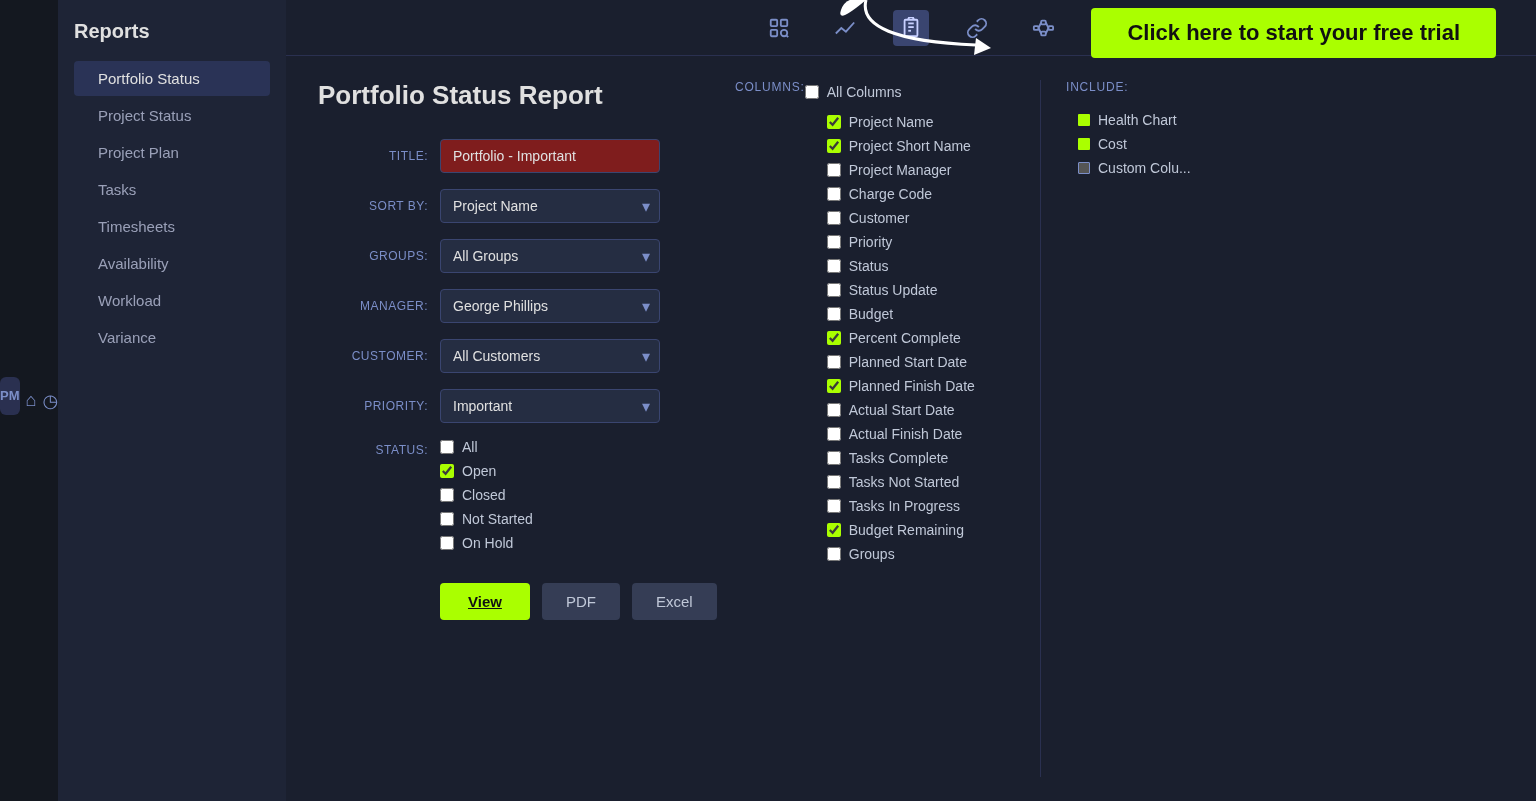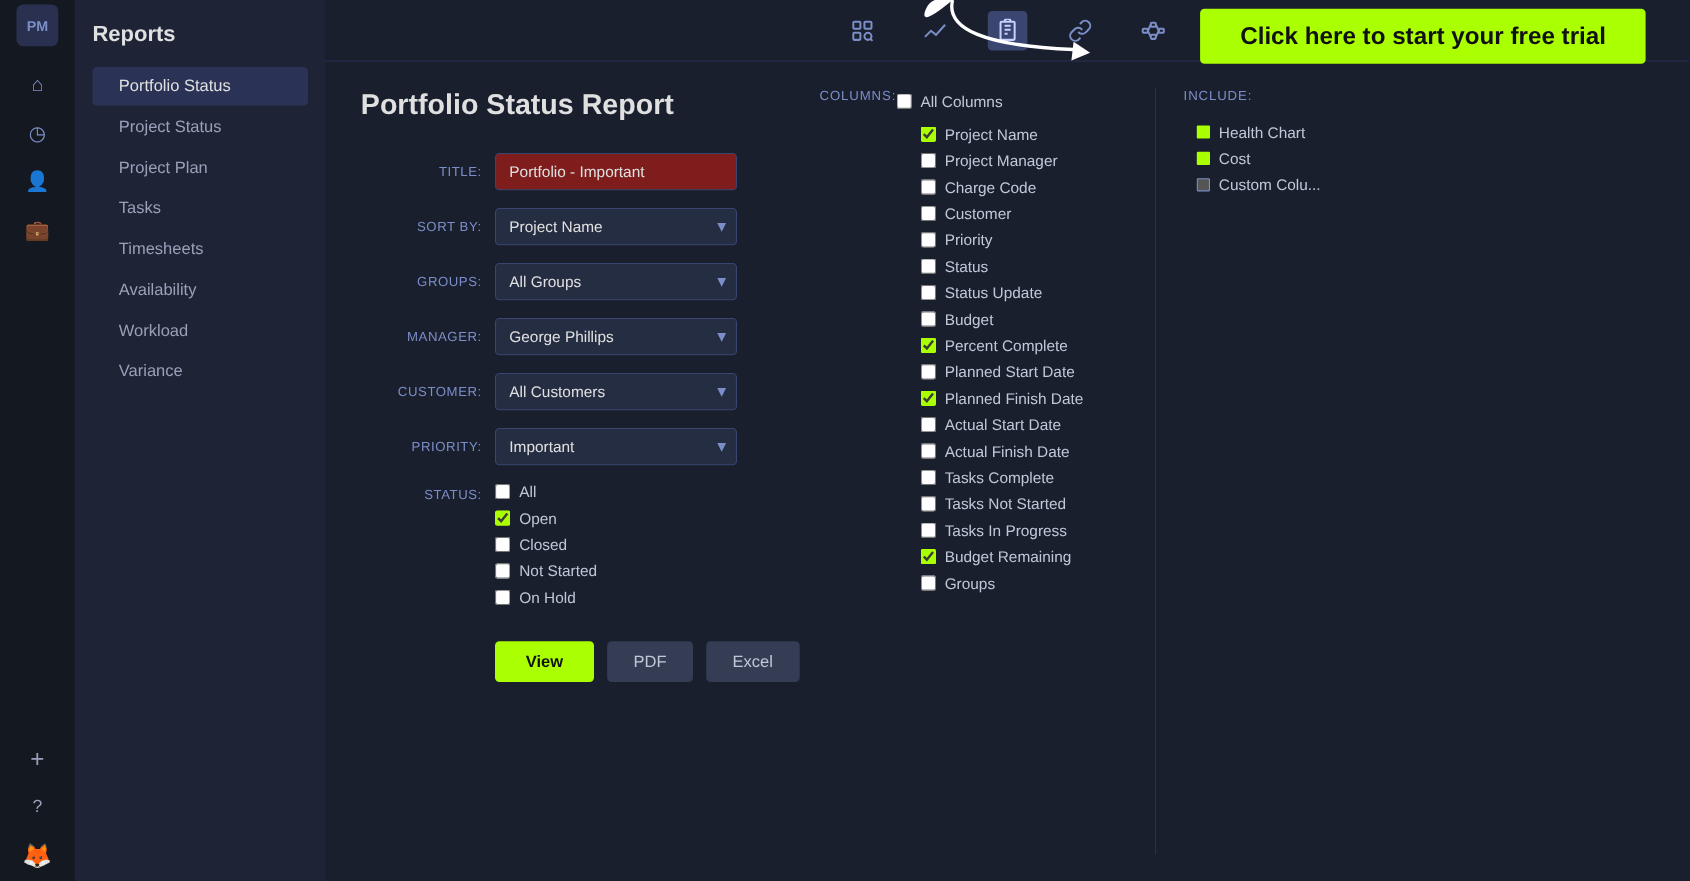--- a/index.html
+++ b/index.html
@@ -1,25 +1,25 @@
 <!DOCTYPE html>
 <html><head>
   <meta charset="utf-8">
   <style>
     * { box-sizing: border-box; margin: 0; padding: 0; }
     body { background: #1a1f2e; color: #ccc; font-family: Arial, sans-serif; width: 1536px; height: 801px; overflow: hidden; display: flex; }
 
     
     .icon-sidebar {
-      width: 68px;
+      width: 58px;
       background: #141820;
       display: flex;
-      flex-direction: column;
+      flex-direction: row;
       align-items: center;
-      padding: 4px 0;
+      padding: 14px 0;
       gap: 6px;
       flex-shrink: 0;
     }
     .icon-sidebar .logo {
       width: 38px; height: 38px; background: #2a3050; border-radius: 6px;
       display: flex; align-items: center; justify-content: center;
       color: #7b8ec8; font-weight: bold; font-size: 13px; margin-bottom: 10px;
     }
     .icon-sidebar .nav-icon {
       width: 38px; height: 38px; border-radius: 6px;
@@ -220,20 +220,21 @@
     }
     .btn-view {
       background: #aaff00;
       color: #111;
       border: none;
       padding: 10px 28px;
       font-size: 15px;
       font-weight: bold;
       border-radius: 4px;
       cursor: pointer;
+      text-decoration: underline;
     }
     .btn-pdf, .btn-excel {
       background: #353d55;
       color: #c0c8d8;
       border: none;
       padding: 10px 24px;
       font-size: 15px;
       border-radius: 4px;
       cursor: pointer;
     }
@@ -499,20 +500,23 @@
     <div class="columns-panel">
       <div class="section-label">COLUMNS:</div>
       <div class="columns-list">
         <label class="col-item all-cols">
           <input type="checkbox" style=""> All Columns
         </label>
         <label class="col-item indent">
           <input type="checkbox" checked="" style=""> Project Name
         </label>
         <label class="col-item indent">
+          <input type="checkbox" checked="" style=""> Project Short Name
+        </label>
+        <label class="col-item indent">
           <input type="checkbox" style=""> Project Manager
         </label>
         <label class="col-item indent">
           <input type="checkbox" style=""> Charge Code
         </label>
         <label class="col-item indent">
           <input type="checkbox" style=""> Customer
         </label>
         <label class="col-item indent">
           <input type="checkbox" style=""> Priority

